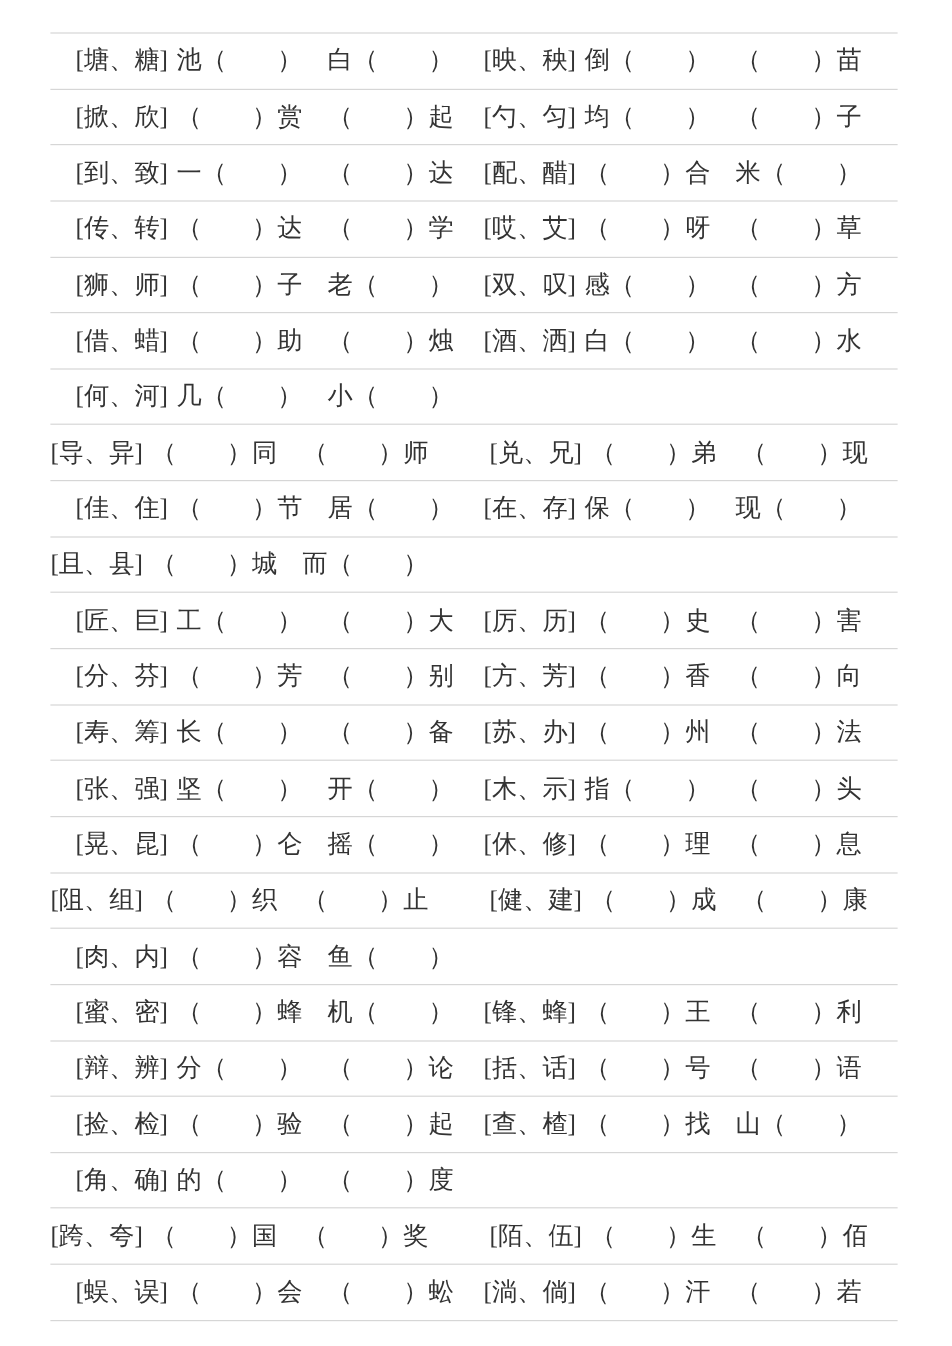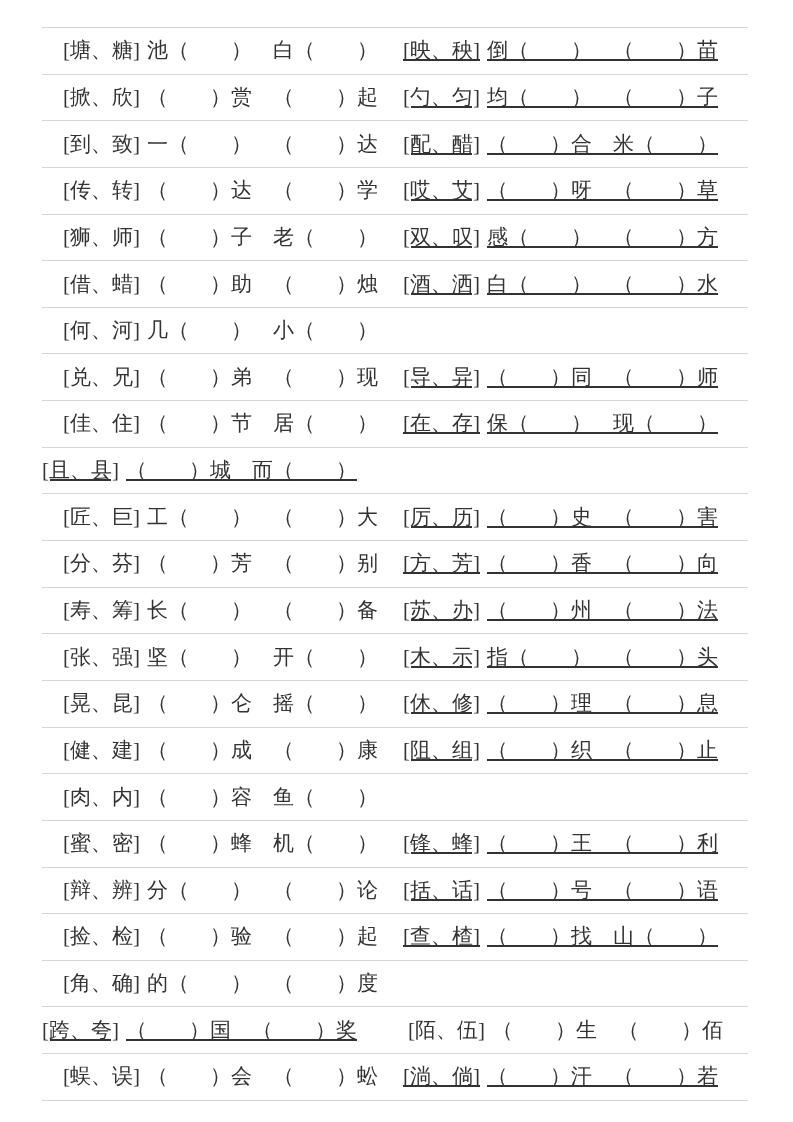--- a/index.html
+++ b/index.html
@@ -39,21 +39,20 @@
     text-align: right;
   }
   .cell.left {
     width: 361px;
     padding-left: 21px;
     box-sizing: border-box;
     flex: 0 0 auto;
   }
   .cell.right {
     flex: 1 1 auto;
-    text-decoration: underline;
   }
   .pair {
     margin-right: 7px;
     white-space: pre;
   }
   .phrase {
     white-space: pre;
   }
 </style>
 </head>
@@ -128,28 +127,28 @@
   </div>
 
   <div class="row">
     <div class="cell left">
       <span class="pair">[何、河]</span>
       <span class="phrase">几（　　）　小（　　）</span>
     </div>
   </div>
 
   <div class="row">
+    <div class="cell right">
+      <span class="pair">[导、异]</span>
+      <span class="phrase">（　　）同　（　　）师</span>
+    </div>
     <div class="cell left">
       <span class="pair">[兑、兄]</span>
       <span class="phrase">（　　）弟　（　　）现</span>
     </div>
-    <div class="cell right">
-      <span class="pair">[导、异]</span>
-      <span class="phrase">（　　）同　（　　）师</span>
-    </div>
   </div>
 
   <div class="row">
     <div class="cell left">
       <span class="pair">[佳、住]</span>
       <span class="phrase">（　　）节　居（　　）</span>
     </div>
     <div class="cell right">
       <span class="pair">[在、存]</span>
       <span class="phrase">保（　　）　现（　　）</span>
@@ -212,28 +211,28 @@
       <span class="pair">[晃、昆]</span>
       <span class="phrase">（　　）仑　摇（　　）</span>
     </div>
     <div class="cell right">
       <span class="pair">[休、修]</span>
       <span class="phrase">（　　）理　（　　）息</span>
     </div>
   </div>
 
   <div class="row">
+    <div class="cell right">
+      <span class="pair">[阻、组]</span>
+      <span class="phrase">（　　）织　（　　）止</span>
+    </div>
     <div class="cell left">
       <span class="pair">[健、建]</span>
       <span class="phrase">（　　）成　（　　）康</span>
     </div>
-    <div class="cell right">
-      <span class="pair">[阻、组]</span>
-      <span class="phrase">（　　）织　（　　）止</span>
-    </div>
   </div>
 
   <div class="row">
     <div class="cell left">
       <span class="pair">[肉、内]</span>
       <span class="phrase">（　　）容　鱼（　　）</span>
     </div>
   </div>
 
   <div class="row">

